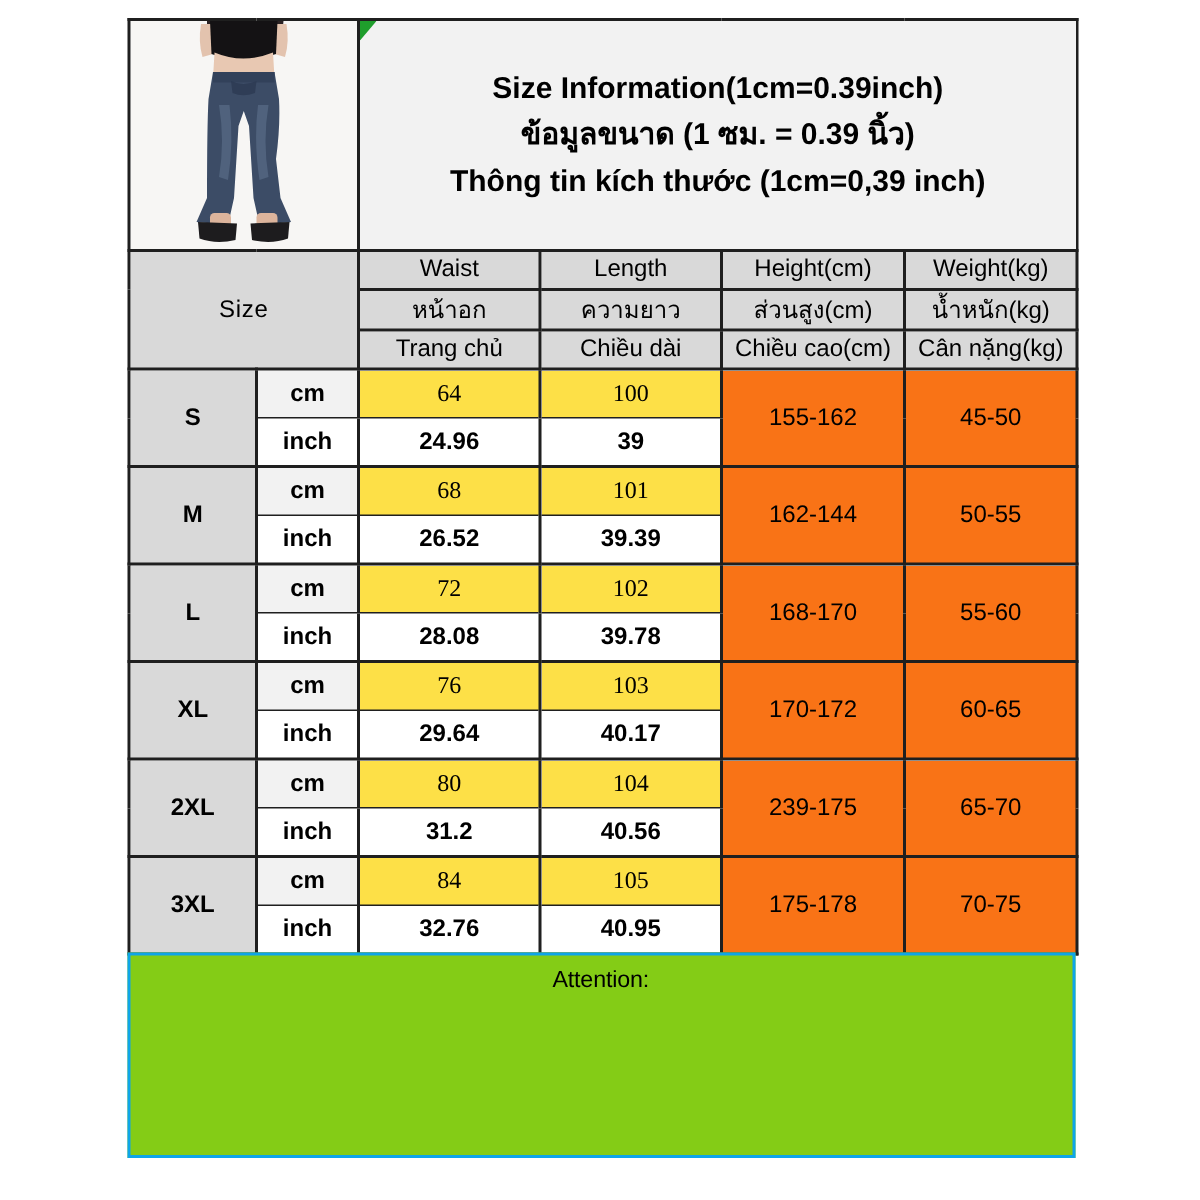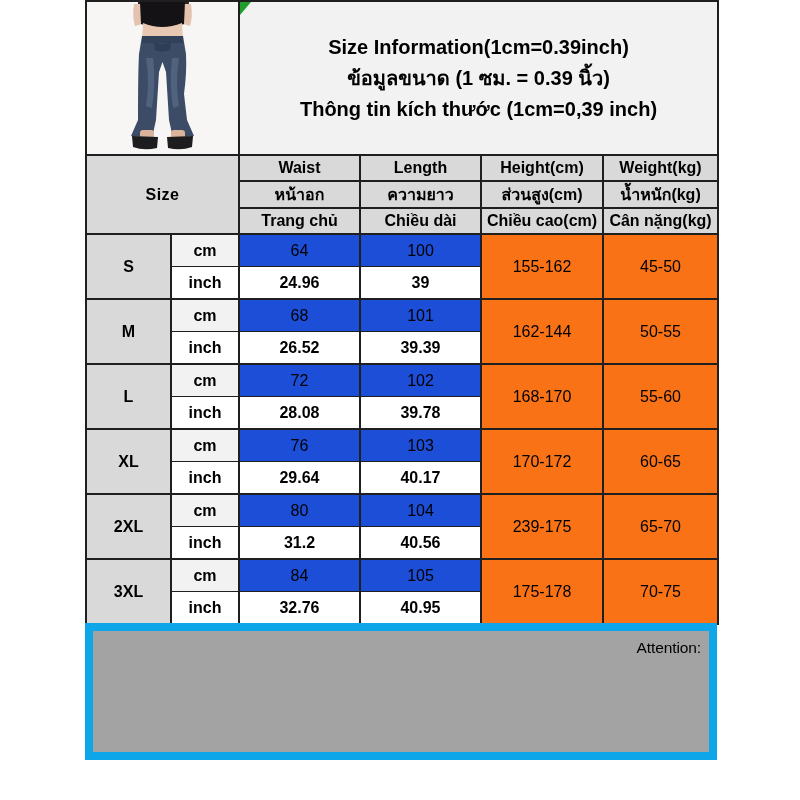--- a/index.html
+++ b/index.html
@@ -12,21 +12,21 @@
   .canvas {
     position: relative;
     width: 800px;
     height: 800px;
     background: #ffffff;
     overflow: hidden;
   }
   .sheet {
     position: absolute;
     left: 85px;
-    top: 0;
+    top: 12px;
   }
   table.size-table {
     border-collapse: collapse;
     table-layout: fixed;
     width: 632px;
   }
   table.size-table td {
     border: 2px solid #1f1f1f;
     text-align: center;
     vertical-align: middle;
@@ -49,42 +49,42 @@
     line-height: 31px;
     white-space: nowrap;
   }
   
   .size-head {
     background: #d9d9d9;
     font-weight: bold;
     font-size: 29px;
     letter-spacing: 0.5px;
   }
-  tr.hdr td { background: #d9d9d9; font-weight: bold; font-size: 16px; height: 24px; }
+  tr.hdr td { background: #d9d9d9; font-weight: normal; font-size: 16px; height: 24px; }
   
   tr.cm-row td, tr.inch-row td { height: 31px; font-size: 16px; text-align: center; }
   .size-name { background: #d9d9d9; font-weight: bold; font-size: 17px; }
   .unit-cm { background: #f2f2f2; font-weight: bold; }
   .unit-inch { background: #ffffff; font-weight: bold; }
-  .val-cm { background: #1d4ed8; }
+  .val-cm { background: #fde047; font-family: Liberation Serif, serif; }
   .val-inch { background: #ffffff; font-weight: bold; }
   .range { background: #f97316; }
   
   tr.cm-row td.thin { border-bottom-width: 1px; }
   tr.inch-row td.thin { border-top-width: 1px; }
   
   .attention {
     box-sizing: border-box;
     width: 632px;
     margin-top: -2px;
-    border: 8px solid #0ea5e9;
-    background: #a3a3a3;
+    border: 2px solid #0ea5e9;
+    background: #84cc16;
     min-height: 137px;
     padding: 3px 8px 10px 7px;
-    text-align: right;
+    text-align: center;
     font-size: 15.5px;
     letter-spacing: -0.1px;
     line-height: 27px;
   }
   
   .photo-cell svg { display: block; width: 149px; height: 152px; margin: 0 auto; }
 </style>
 </head>
 <body>
 

